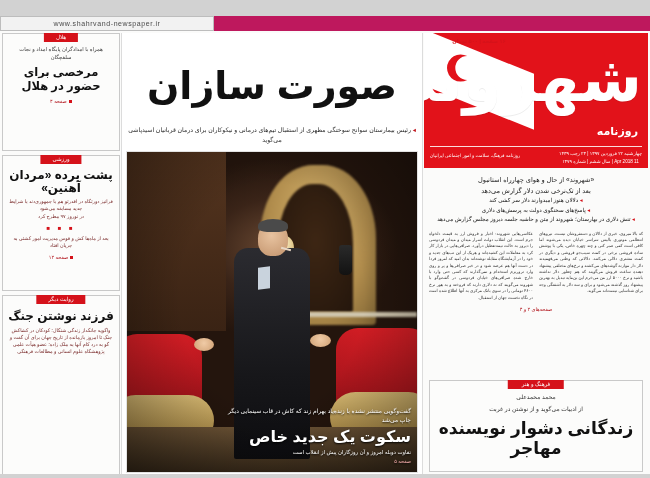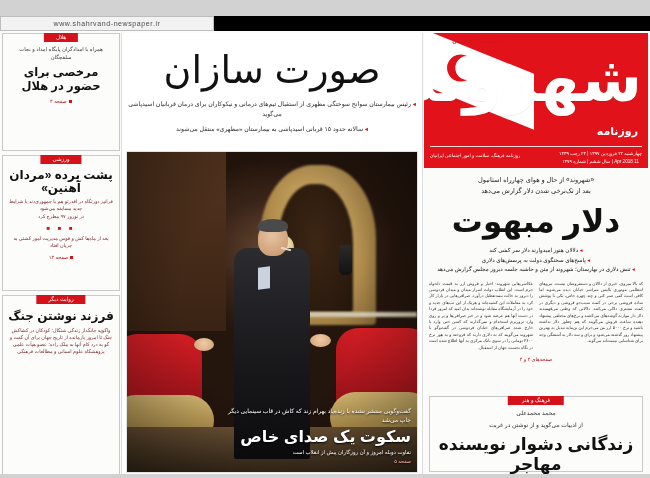--- a/index.html
+++ b/index.html
@@ -1,20 +1,20 @@
 <!DOCTYPE html>
 <html lang="fa" dir="rtl"><head>
 <meta charset="utf-8">
 <title>Shahrvand Newspaper Front Page</title>
 <style>
   html,body{margin:0;padding:0;background:#cfcfcf;}
   body{font-family:"Liberation Sans","DejaVu Sans",sans-serif;}
   .page{
     position:relative;width:650px;height:478px;overflow:hidden;
-    background:#000000;box-sizing:border-box;
+    background:#be185d;box-sizing:border-box;
   }
   
   .urlbar{
     position:absolute;left:0;top:16px;width:214px;height:15px;
     background:#f2f2f2;border:1px solid #bdbdbd;box-sizing:border-box;
     display:flex;align-items:center;justify-content:center;
   }
   .urlbar span{
     font-size:7px;letter-spacing:.6px;color:#4a4a4a;direction:ltr;
     font-family:"Liberation Sans",sans-serif;
@@ -52,22 +52,22 @@
     font-size:5px;color:#b01018;margin-top:5px;text-align:center;
   }
   .pageref .sq{display:inline-block;width:3px;height:3px;background:#d5121a;margin-left:2px;vertical-align:middle;}
 
   
   .center{
     position:absolute;left:122px;top:2px;width:300px;height:443px;
     background:#fff;
   }
   .center h1{
-    margin:0;padding:16px 6px 2px 6px;text-align:center;
-    font-size:38px;line-height:42px;font-weight:normal;color:#111;letter-spacing:-1px;
+    margin:16px;padding:16px 6px 2px 6px;text-align:center;
+    font-size:38px;line-height:42px;font-weight:bold;color:#111;letter-spacing:-1px;
   }
   .center .lead{
     margin:6px 6px 0 6px;text-align:center;font-size:6.2px;line-height:9.5px;color:#2b2b2b;
   }
   .center .lead .b{color:#c0151d;font-weight:bold;}
   .photo{
     position:absolute;left:4px;top:118px;width:292px;height:322px;
     background:
       radial-gradient(ellipse 120px 90px at 52% 30%, #6b4a33 0%, #3a2418 55%, #24150d 100%),
       linear-gradient(#2a1a10,#170d07);
@@ -166,21 +166,21 @@
   .rbul{font-size:5.6px;line-height:9.5px;text-align:center;color:#111;}
   .rbul .dot{color:#d5121a;}
   .rcols{
     display:flex;gap:6px;margin-top:6px;padding:0 5px;
   }
   .rcol{flex:1;}
   .rcol p{margin:0;font-size:4.2px;line-height:6.4px;color:#2d2d2d;text-align:justify;}
   .rref{text-align:center;font-size:5px;color:#b01018;margin-top:5px;}
 
   .culture{
-    position:absolute;left:5px;right:5px;bottom:4px;height:76px;
+    position:absolute;left:5px;right:5px;bottom:4px;height:92px;
     border:1px solid #c9c9c9;background:#fcfcfb;box-sizing:border-box;
     padding:9px 6px 4px;text-align:center;
   }
   .culture .tag{
     position:absolute;top:-1px;left:50%;transform:translateX(-50%);
     background:#d5121a;color:#fff;font-size:5.5px;line-height:9px;padding:0 14px;height:9px;
   }
   .culture .cu-k{font-size:6px;line-height:9px;color:#333;margin:3px 0 1px;}
   .culture h3{margin:5px 0 4px;font-size:17px;line-height:20px;font-weight:bold;color:#111;}
 
@@ -266,21 +266,21 @@
         <div class="ph-man-shirt"></div>
         <div class="ph-man-head"></div>
         <div class="ph-man-hair"></div>
         <div class="ph-mic"></div>
         <div class="ph-hand-r"></div>
         <div class="ph-hand-l"></div>
         <div class="ph-vig"></div>
 
         <div class="cap">
           <div class="capk">گفت‌وگویی منتشر نشده با زنده‌یاد بهرام زند که کاش در قاب سینمایی دیگر چاپ می‌شد</div>
-          <h2>سکوت یک صدای خاص</h2>
+          <h2>سکوت یک جدید خاص</h2>
           <div class="capf">تفاوت دوبله امروز و آن روزگاران پیش از انقلاب است</div>
           <div class="capref">صفحه ۵</div>
         </div>
       </div>
     </div>
 
     <div class="vrule" style="left:422px;"></div>
 
     <div class="right">
 
@@ -302,21 +302,20 @@
               <span>11 Apr 2018</span> | <span>سال ششم | شماره ۱۳۷۹</span>
             </div>
           </div>
           <div class="mh-slogan">روزنامه فرهنگ، سلامت و امور اجتماعی ایرانیان</div>
         </div>
       </div>
 
       <div class="rpack">
         <div class="rkicker">«شهروند» از حال و هوای چهارراه استانبول</div>
         <div class="rkicker">بعد از تک‌نرخی شدن دلار گزارش می‌دهد</div>
-        <div class="rhead">دلار مبهوت</div>
         <div class="rbul">
           <span class="dot">◂</span>
           <span>دلالان هنوز امیدوارند دلار سر کشی کند</span>
         </div>
         <div class="rbul">
           <span class="dot">◂</span>
           <span>پاسخ‌های سخنگوی دولت به پرسش‌های دلاری</span>
         </div>
         <div class="rbul">
           <span class="dot">◂</span>

